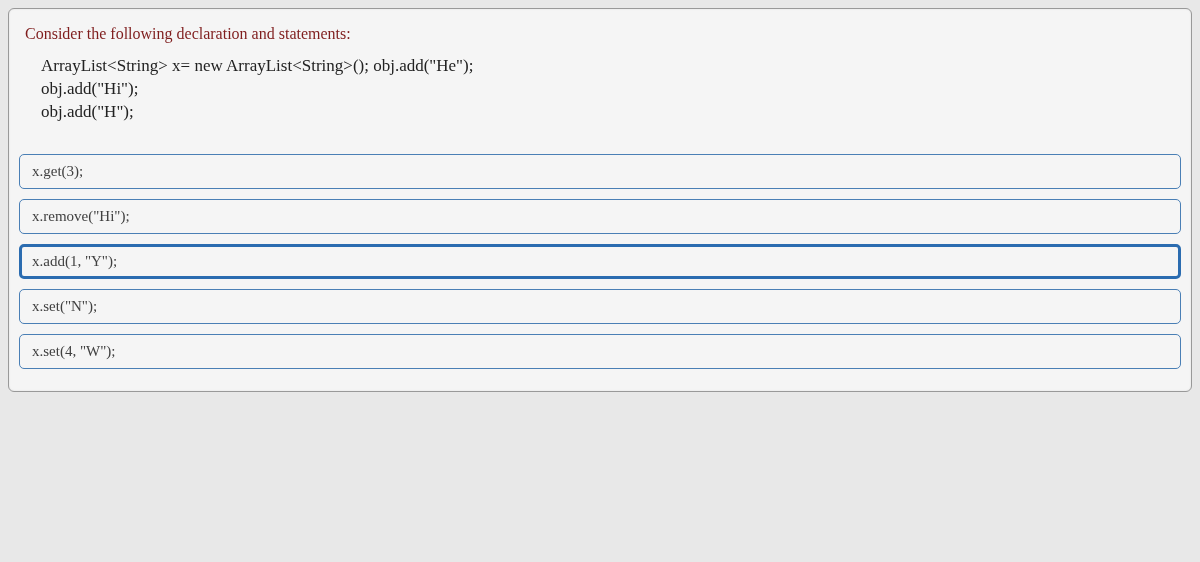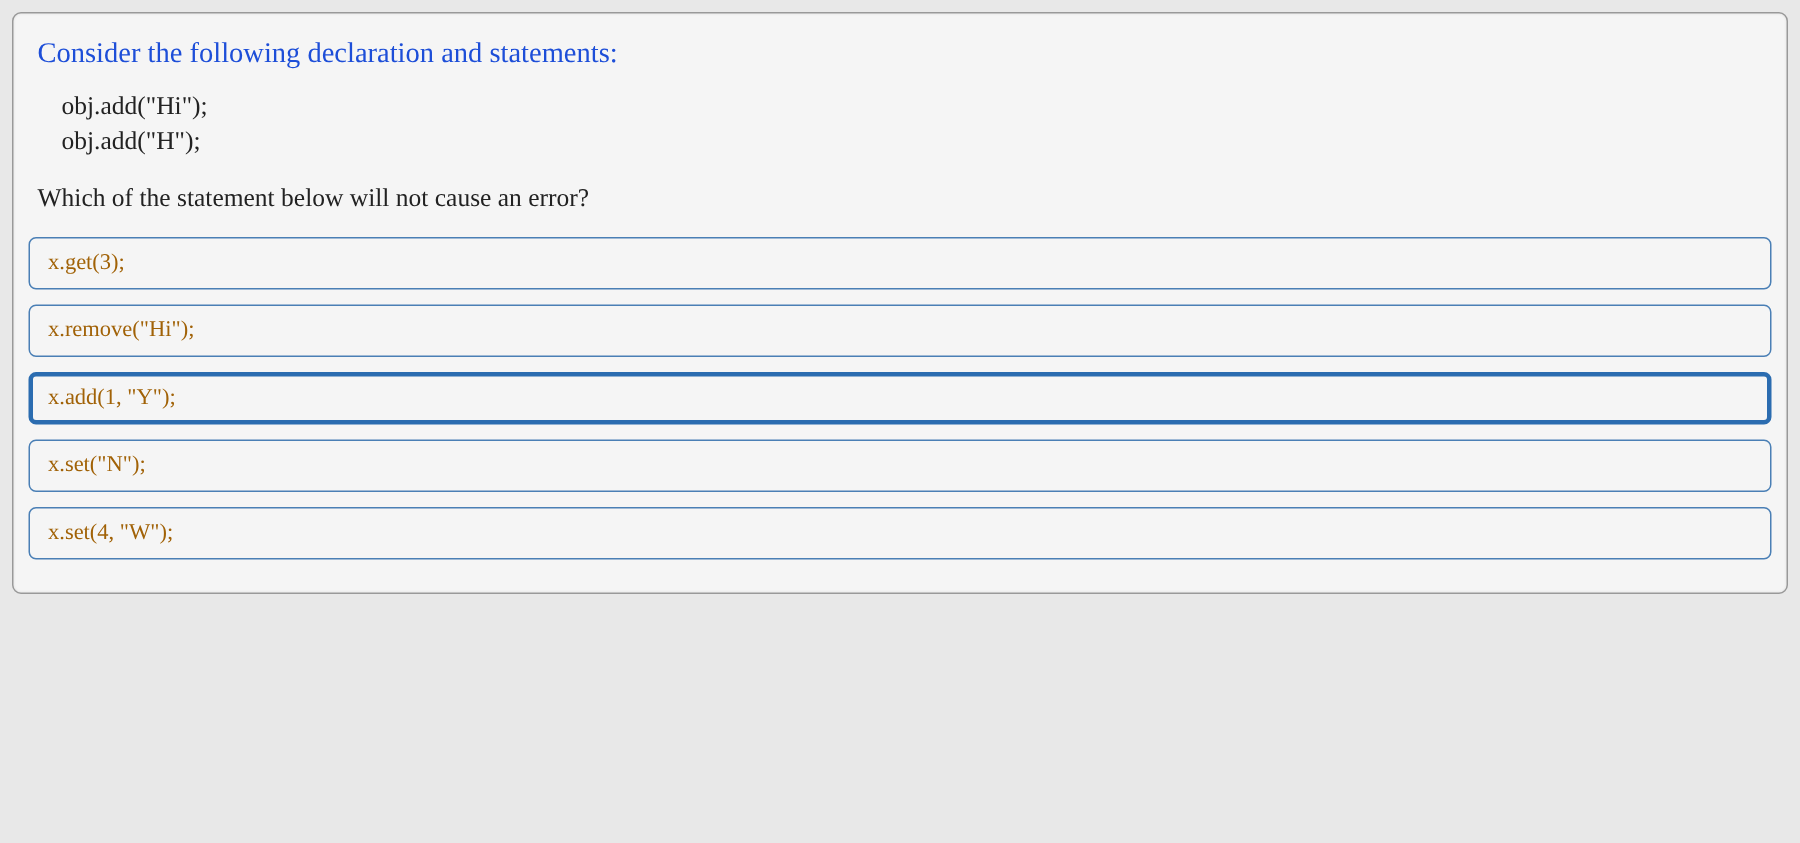--- a/index.html
+++ b/index.html
@@ -18,22 +18,22 @@
     .question-container {
       background: #f5f5f5;
       border: 1px solid #999;
       border-radius: 6px;
       margin: 8px;
       padding: 0;
       box-shadow: inset 0 0 2px rgba(0,0,0,0.1);
     }
     .question-text {
       padding: 14px 16px 4px 16px;
-      font-size: 19px;
-      color: #1d4ed8;
+      font-size: 16px;
+      color: #7f1d1d;
       line-height: 1.4;
     }
     .code-block {
       padding: 6px 16px 6px 32px;
       font-size: 17px;
       color: #222;
       line-height: 1.35;
       font-family: Georgia, 'Times New Roman', serif;
     }
     .followup-text {
@@ -44,41 +44,41 @@
     }
     .options-area {
       padding: 0 10px 12px 10px;
     }
     .option {
       border: 1px solid #4a7fb5;
       border-radius: 5px;
       padding: 8px 12px;
       margin-bottom: 10px;
       font-size: 15px;
-      color: #a16207;
+      color: #404040;
       background: #f5f5f5;
       cursor: pointer;
       font-family: Georgia, 'Times New Roman', serif;
     }
     .option.selected {
       border: 3px solid #2b6cb0;
       padding: 6px 10px;
     }
   </style>
 </head>
 <body>
 
 <div class="question-container">
   <div class="question-text">Consider the following declaration and statements:</div>
   <div class="code-block">
+    <div>ArrayList&lt;String&gt; x= new ArrayList&lt;String&gt;(); obj.add("He");</div>
     <div>obj.add("Hi");</div>
     <div>obj.add("H");</div>
   </div>
   <div class="followup-text">
-    <div>Which of the statement below will not cause an error?</div>
   </div>
   <div class="options-area">
     <div class="option">x.get(3);</div>
     <div class="option">x.remove("Hi");</div>
     <div class="option selected">x.add(1, "Y");</div>
     <div class="option">x.set("N");</div>
     <div class="option">x.set(4, "W");</div>
   </div>
 </div>
 

